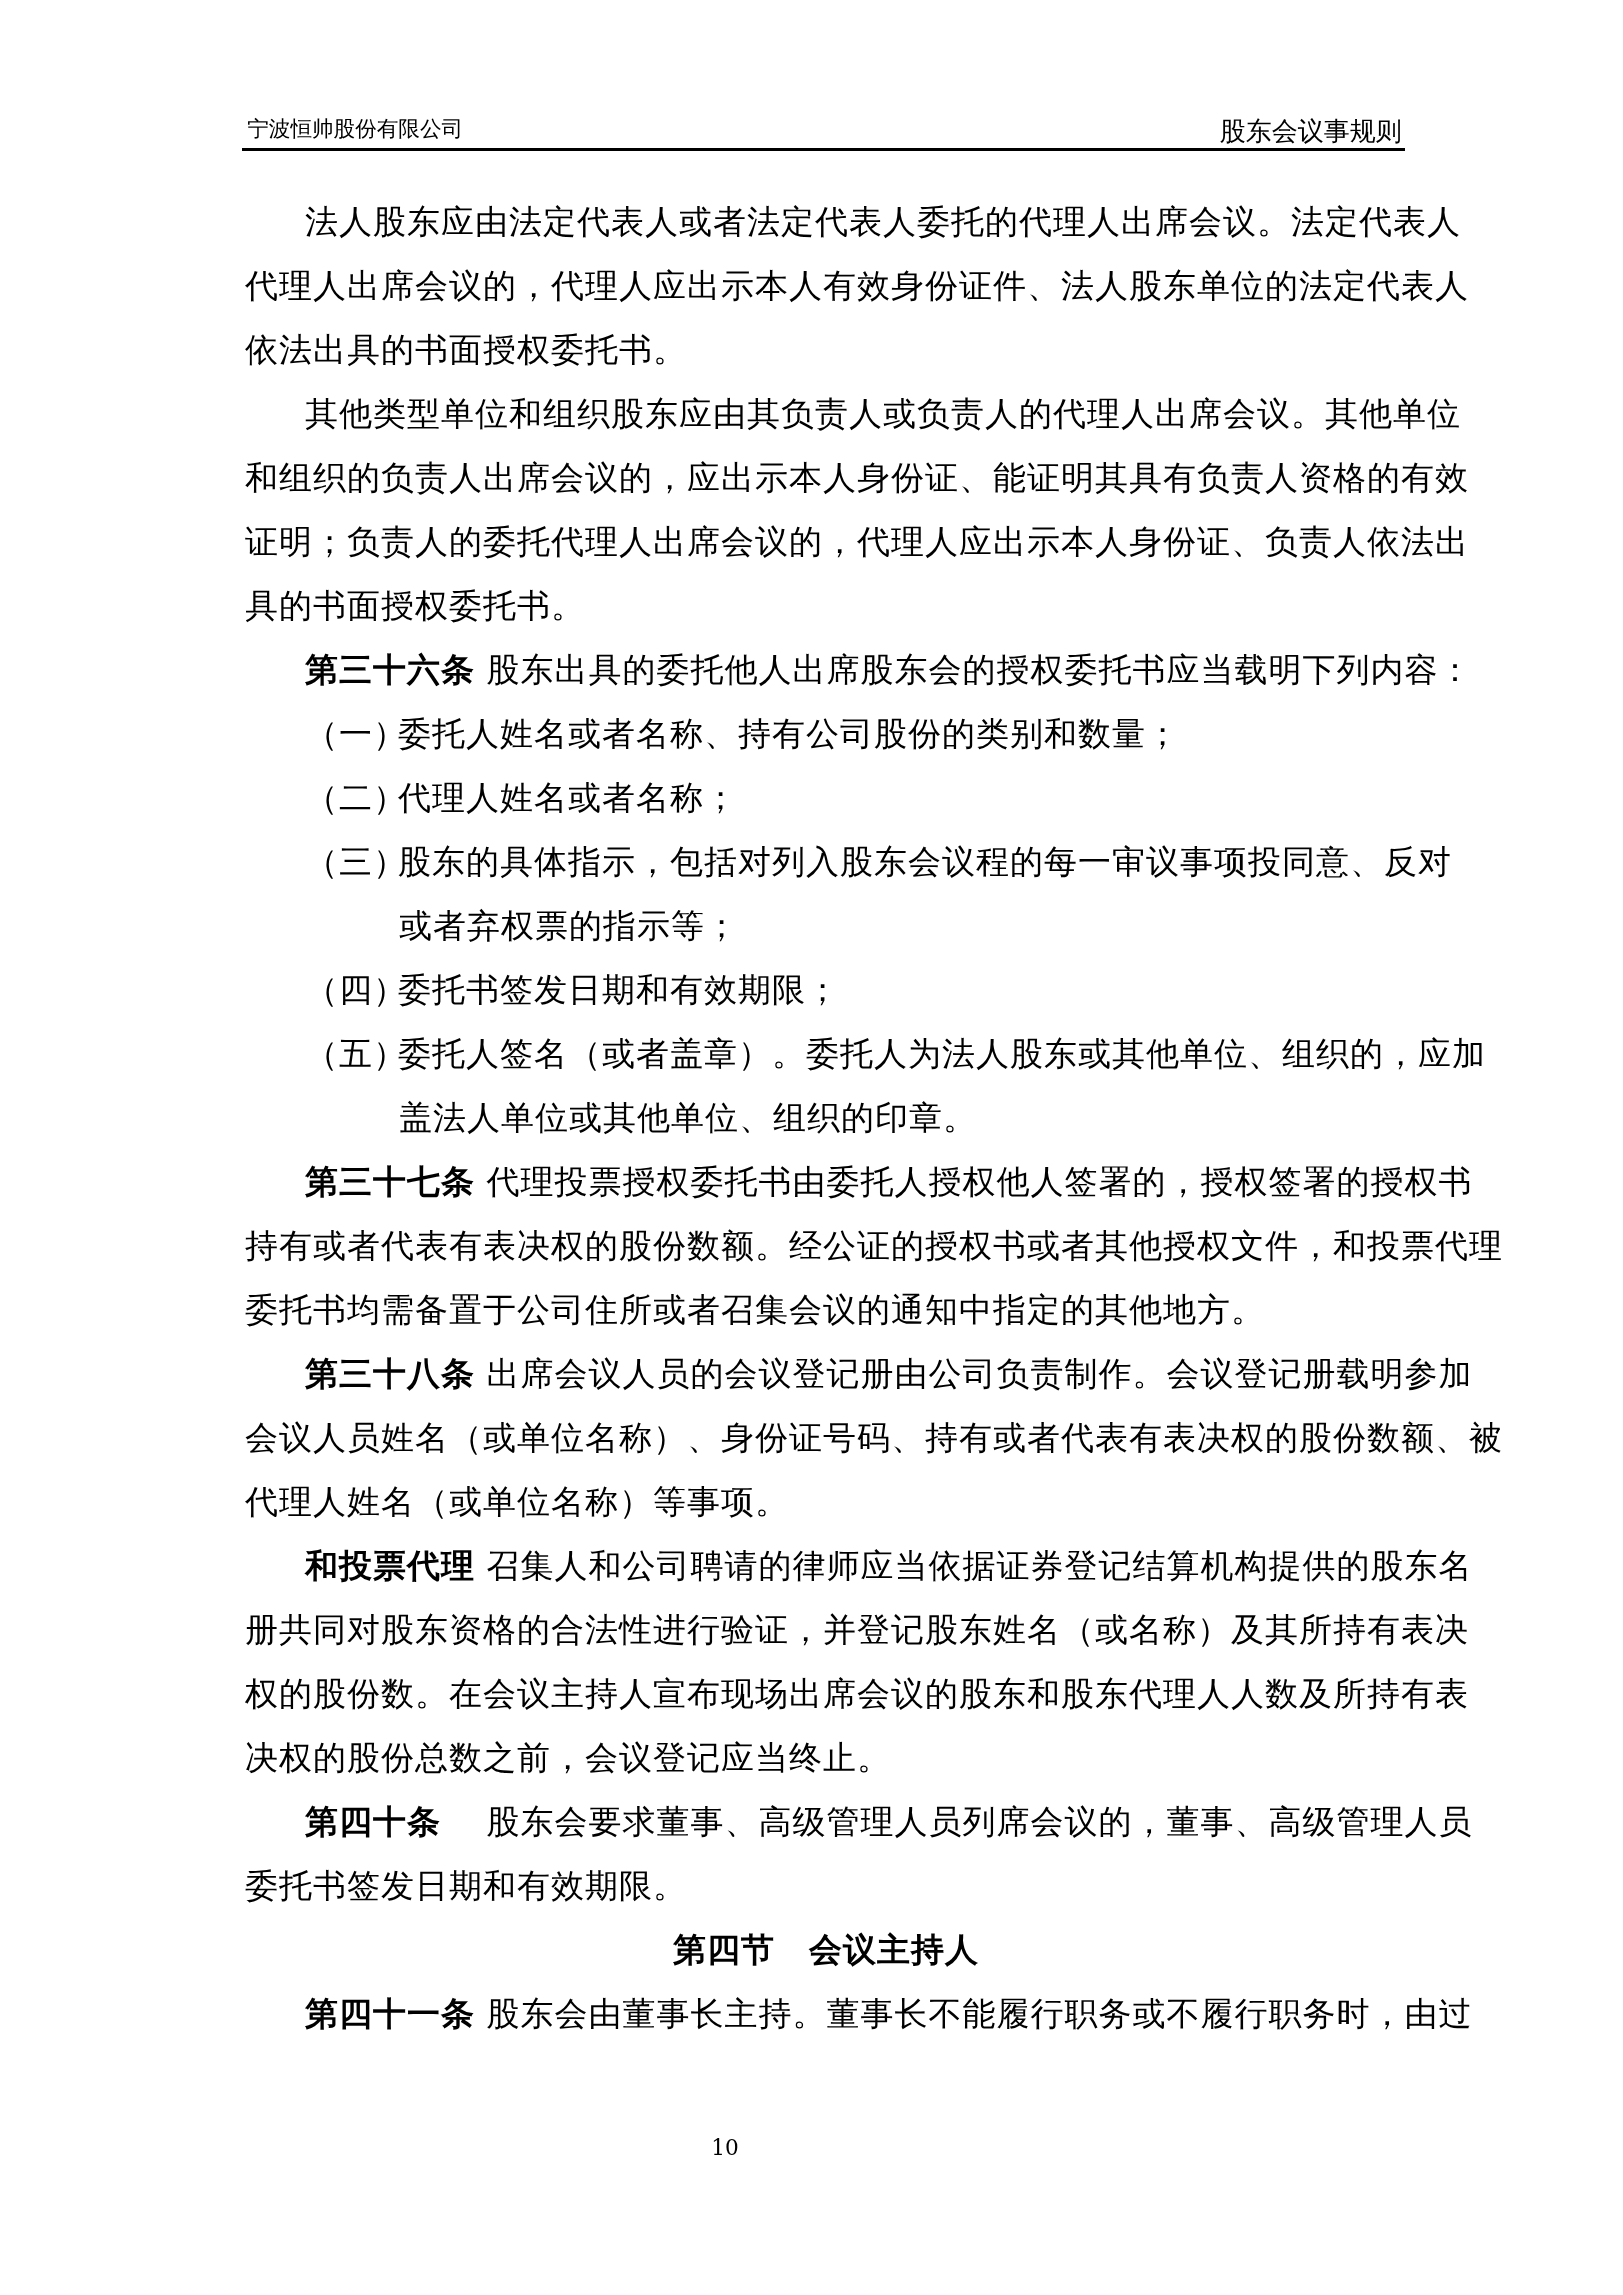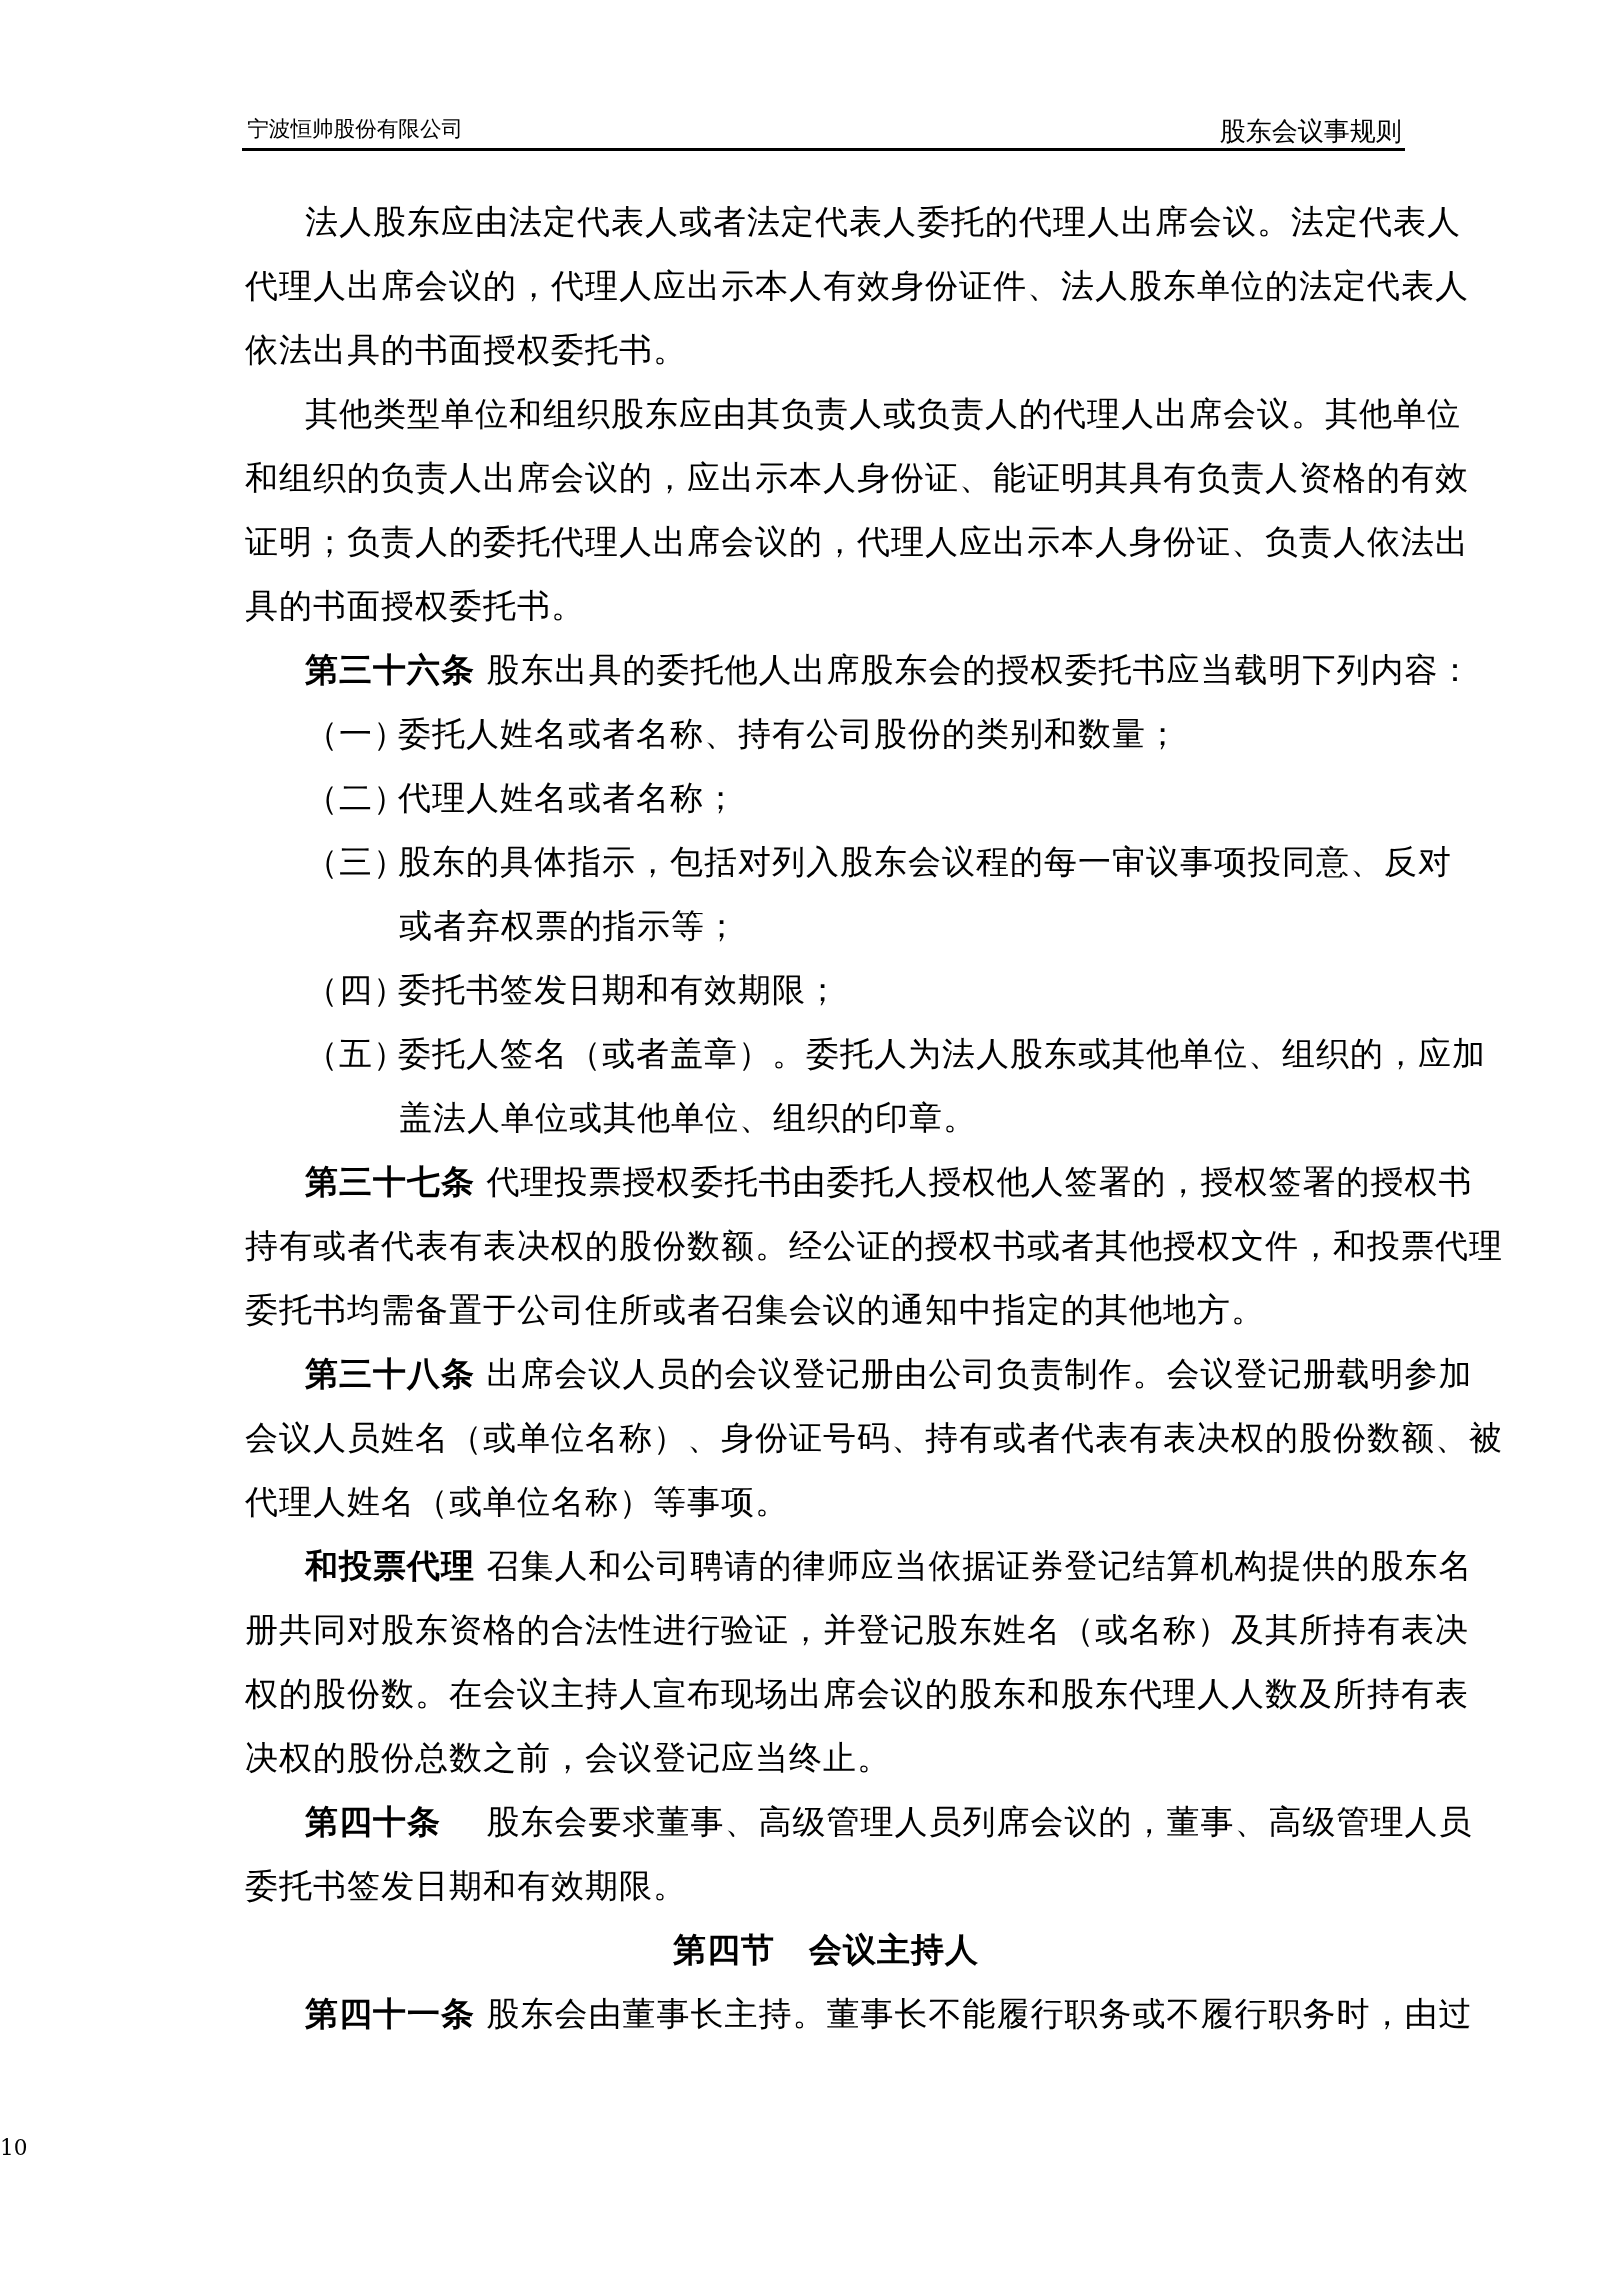--- a/index.html
+++ b/index.html
@@ -10,21 +10,21 @@
   .header .right { position: absolute; right: 5.2px; top: 2.6px; font-size: 26px; }
   .header-rule { position: absolute; left: 242px; top: 148px; width: 1163px; height: 3.3px; background: #000; }
   .body { position: absolute; left: 245px; top: 190px; width: 1162px; }
   .line { height: 64px; line-height: 64px; font-size: 33px; white-space: nowrap; letter-spacing: 1px; }
   .indent { padding-left: 60px; }
   .bold { font-weight: bold; }
   .item { display: flex; }
   .item .num { width: 93px; flex: none; }
   .cont { padding-left: 154px; }
   .center { text-align: center; }
-  .page-number { position: absolute; left: 0; width: 1432px; top: 2135px; text-align: left; font-size: 21.6px; }
+  .page-number { position: absolute; left: 9px; width: 1432px; top: 2135px; text-align: center; font-size: 21.6px; }
 </style>
 </head>
 <body>
 
 <div class="header">
   <span class="left">宁波恒帅股份有限公司</span>
   <span class="right">股东会议事规则</span>
 </div>
 <div class="header-rule"></div>
 

